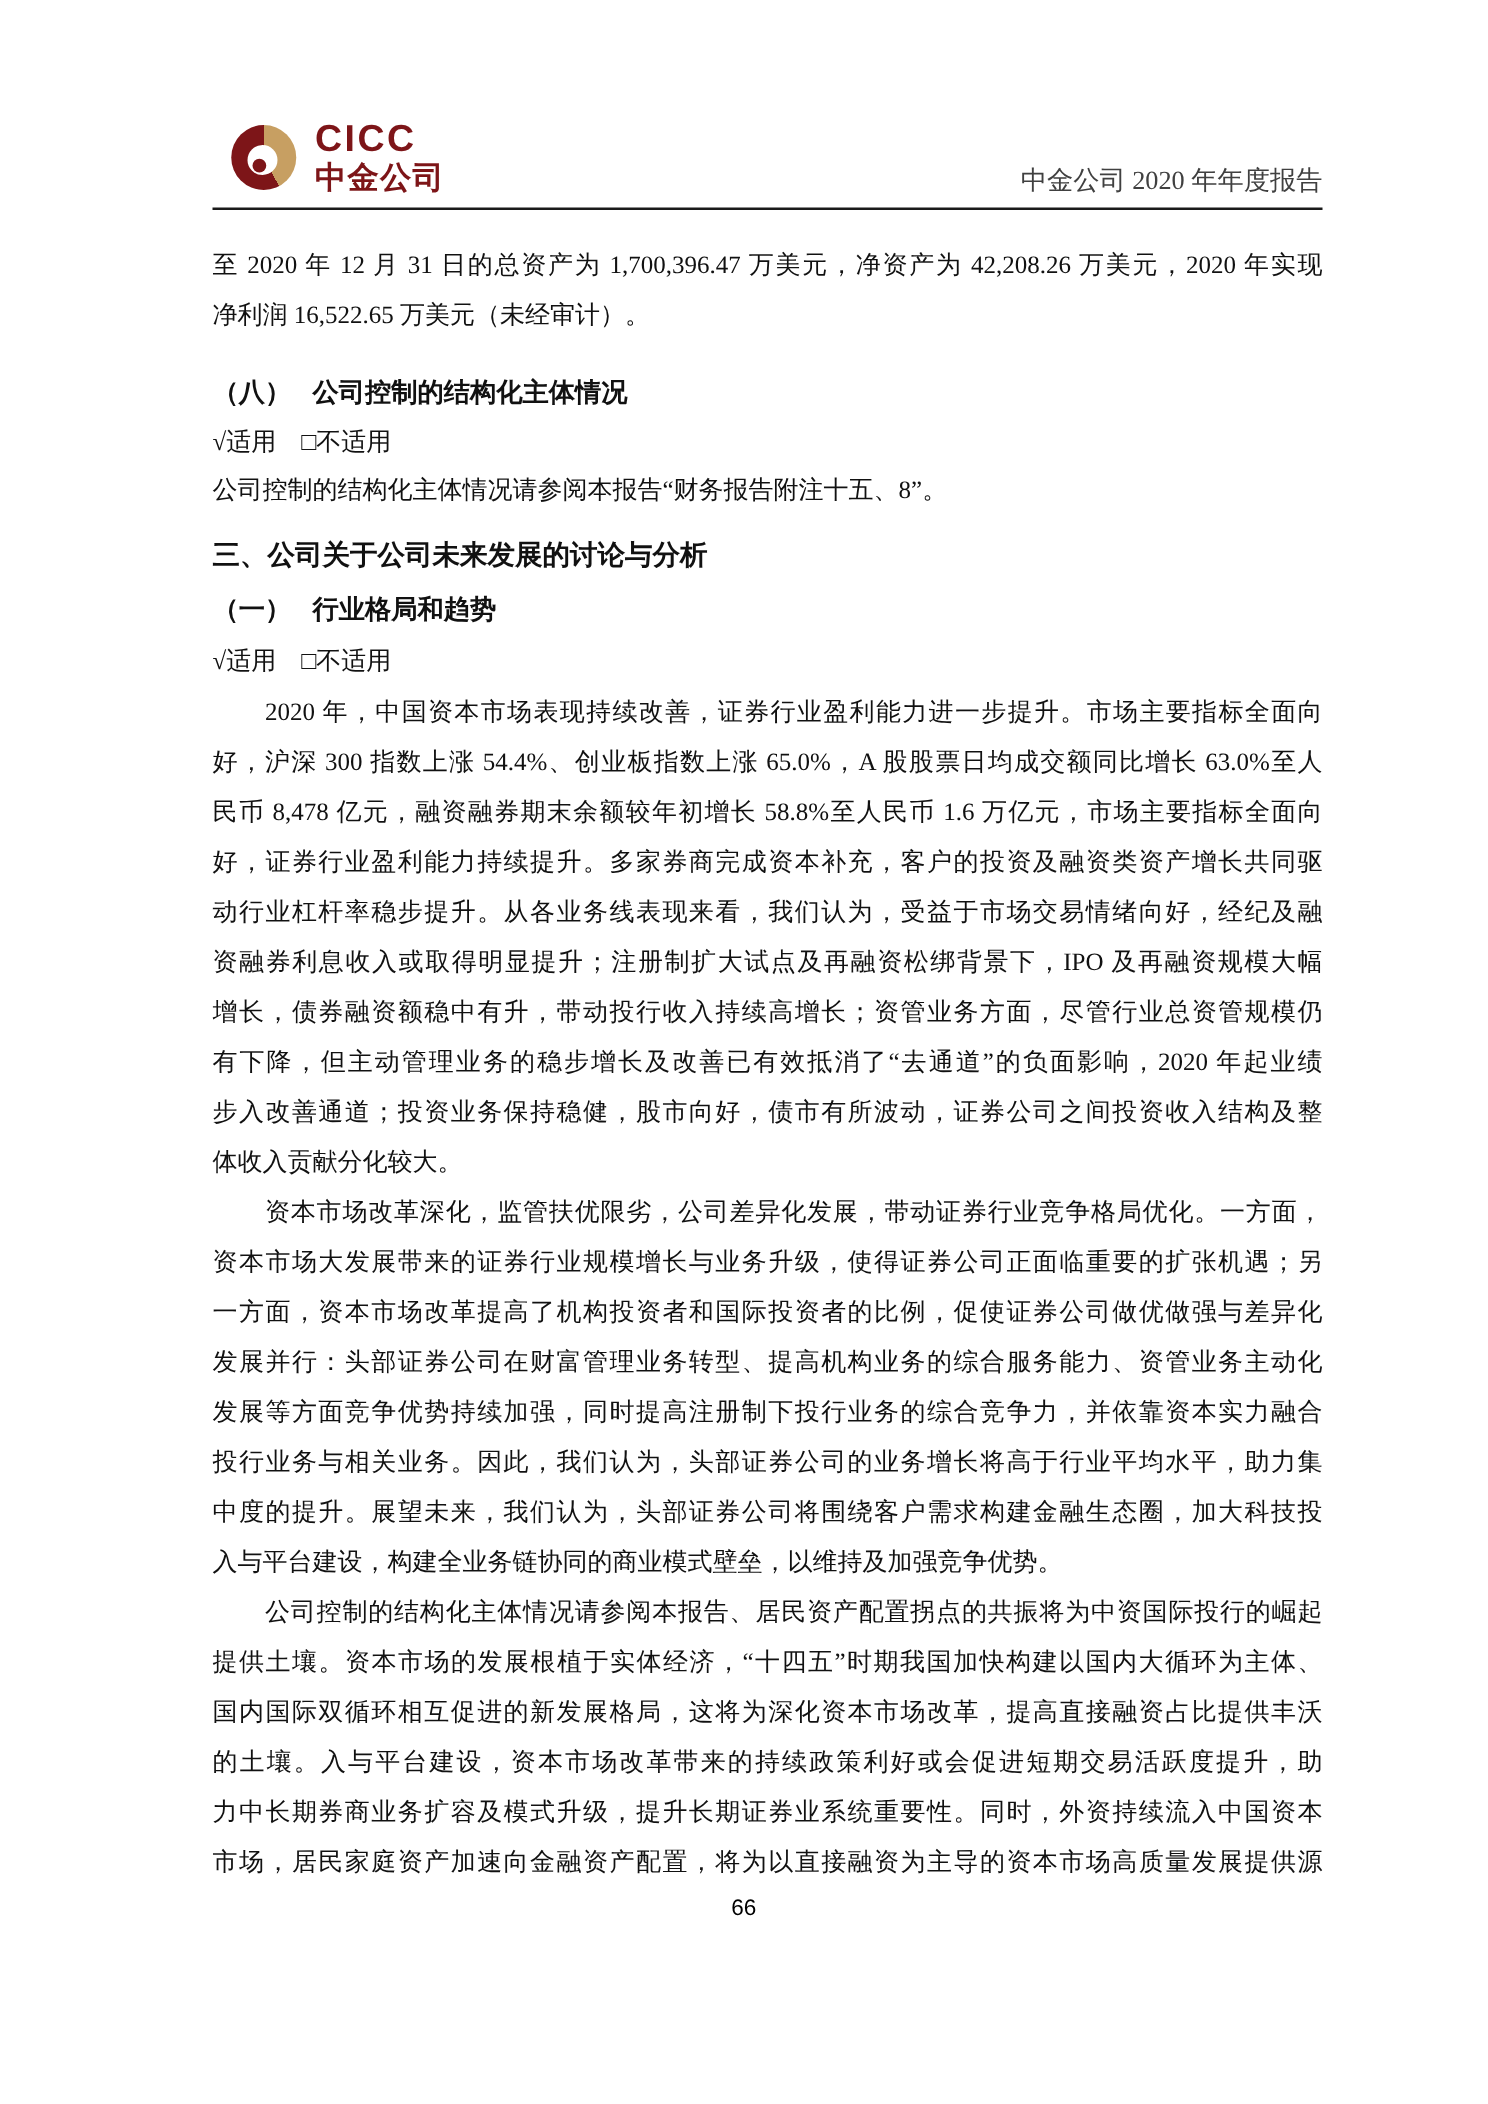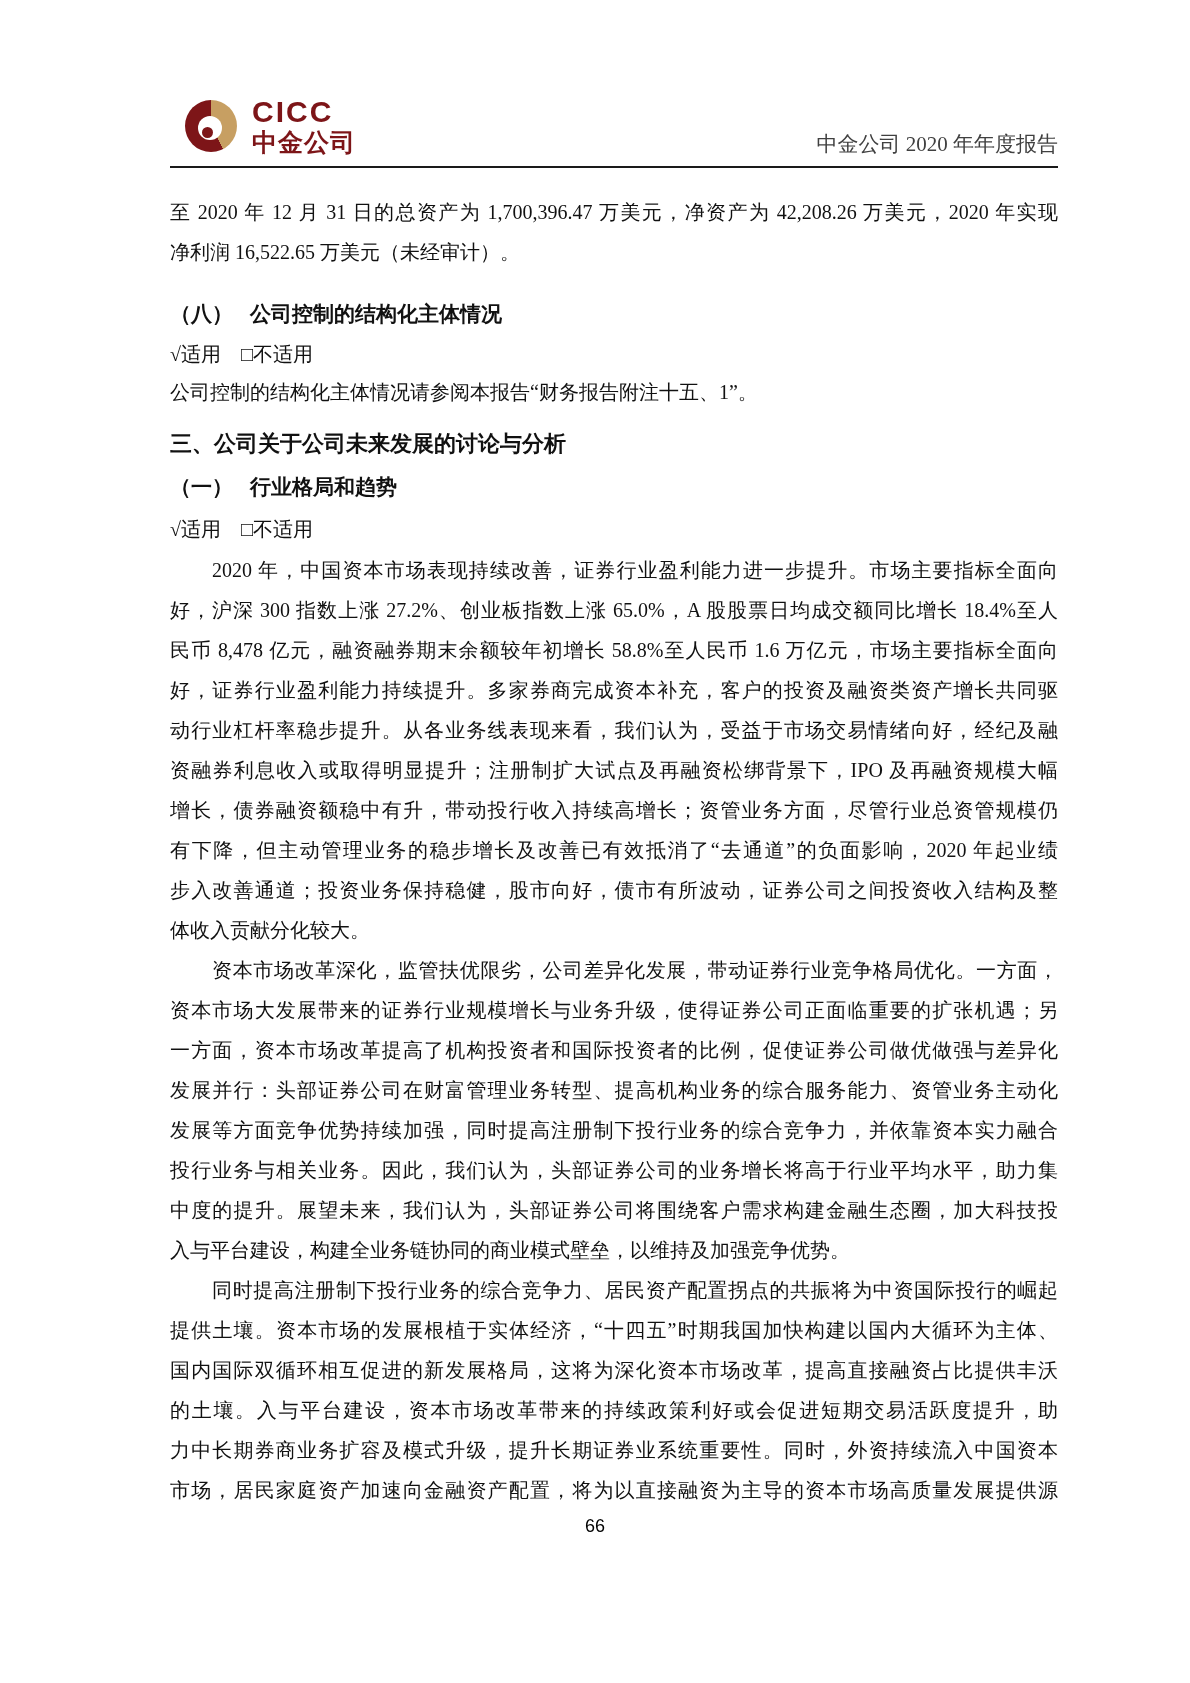--- a/index.html
+++ b/index.html
@@ -65,31 +65,31 @@
 
   <div class="blk b-carry">
     <div class="jline">至 2020 年 12 月 31 日的总资产为 1,700,396.47 万美元，净资产为 42,208.26 万美元，2020 年实现</div>
     <div class="lline">净利润 16,522.65 万美元（未经审计）。</div>
   </div>
 
   <div class="blk b-h8 h-row">
     <span class="h-num">（八）</span><span>公司控制的结构化主体情况</span>
   </div>
   <div class="blk b-ap8 lline">√适用　□不适用</div>
-  <div class="blk b-note8 lline">公司控制的结构化主体情况请参阅本报告“财务报告附注十五、1”。</div>
+  <div class="blk b-note8 lline">公司控制的结构化主体情况请参阅本报告“财务报告附注十五、8”。</div>
 
   <div class="blk b-h3 h-main">三、公司关于公司未来发展的讨论与分析</div>
   <div class="blk b-h31 h-row">
     <span class="h-num">（一）</span><span>行业格局和趋势</span>
   </div>
   <div class="blk b-ap1 lline">√适用　□不适用</div>
 
   <div class="blk b-para1">
     <div class="jline indent">2020 年，中国资本市场表现持续改善，证券行业盈利能力进一步提升。市场主要指标全面向</div>
-    <div class="jline">好，沪深 300 指数上涨 27.2%、创业板指数上涨 65.0%，A 股股票日均成交额同比增长 18.4%至人</div>
+    <div class="jline">好，沪深 300 指数上涨 54.4%、创业板指数上涨 65.0%，A 股股票日均成交额同比增长 63.0%至人</div>
     <div class="jline">民币 8,478 亿元，融资融券期末余额较年初增长 58.8%至人民币 1.6 万亿元，市场主要指标全面向</div>
     <div class="jline">好，证券行业盈利能力持续提升。多家券商完成资本补充，客户的投资及融资类资产增长共同驱</div>
     <div class="jline">动行业杠杆率稳步提升。从各业务线表现来看，我们认为，受益于市场交易情绪向好，经纪及融</div>
     <div class="jline">资融券利息收入或取得明显提升；注册制扩大试点及再融资松绑背景下，IPO 及再融资规模大幅</div>
     <div class="jline">增长，债券融资额稳中有升，带动投行收入持续高增长；资管业务方面，尽管行业总资管规模仍</div>
     <div class="jline">有下降，但主动管理业务的稳步增长及改善已有效抵消了“去通道”的负面影响，2020 年起业绩</div>
     <div class="jline">步入改善通道；投资业务保持稳健，股市向好，债市有所波动，证券公司之间投资收入结构及整</div>
     <div class="lline">体收入贡献分化较大。</div>
   </div>
 
@@ -98,21 +98,21 @@
     <div class="jline">资本市场大发展带来的证券行业规模增长与业务升级，使得证券公司正面临重要的扩张机遇；另</div>
     <div class="jline">一方面，资本市场改革提高了机构投资者和国际投资者的比例，促使证券公司做优做强与差异化</div>
     <div class="jline">发展并行：头部证券公司在财富管理业务转型、提高机构业务的综合服务能力、资管业务主动化</div>
     <div class="jline">发展等方面竞争优势持续加强，同时提高注册制下投行业务的综合竞争力，并依靠资本实力融合</div>
     <div class="jline">投行业务与相关业务。因此，我们认为，头部证券公司的业务增长将高于行业平均水平，助力集</div>
     <div class="jline">中度的提升。展望未来，我们认为，头部证券公司将围绕客户需求构建金融生态圈，加大科技投</div>
     <div class="lline">入与平台建设，构建全业务链协同的商业模式壁垒，以维持及加强竞争优势。</div>
   </div>
 
   <div class="blk b-para3">
-    <div class="jline indent">同时提高注册制下投行业务的综合竞争力、居民资产配置拐点的共振将为中资国际投行的崛起</div>
+    <div class="jline indent">公司控制的结构化主体情况请参阅本报告、居民资产配置拐点的共振将为中资国际投行的崛起</div>
     <div class="jline">提供土壤。资本市场的发展根植于实体经济，“十四五”时期我国加快构建以国内大循环为主体、</div>
     <div class="jline">国内国际双循环相互促进的新发展格局，这将为深化资本市场改革，提高直接融资占比提供丰沃</div>
     <div class="jline">的土壤。入与平台建设，资本市场改革带来的持续政策利好或会促进短期交易活跃度提升，助</div>
     <div class="jline">力中长期券商业务扩容及模式升级，提升长期证券业系统重要性。同时，外资持续流入中国资本</div>
     <div class="jline">市场，居民家庭资产加速向金融资产配置，将为以直接融资为主导的资本市场高质量发展提供源</div>
   </div>
 
   <div class="footer">66</div>
 
 </div>

